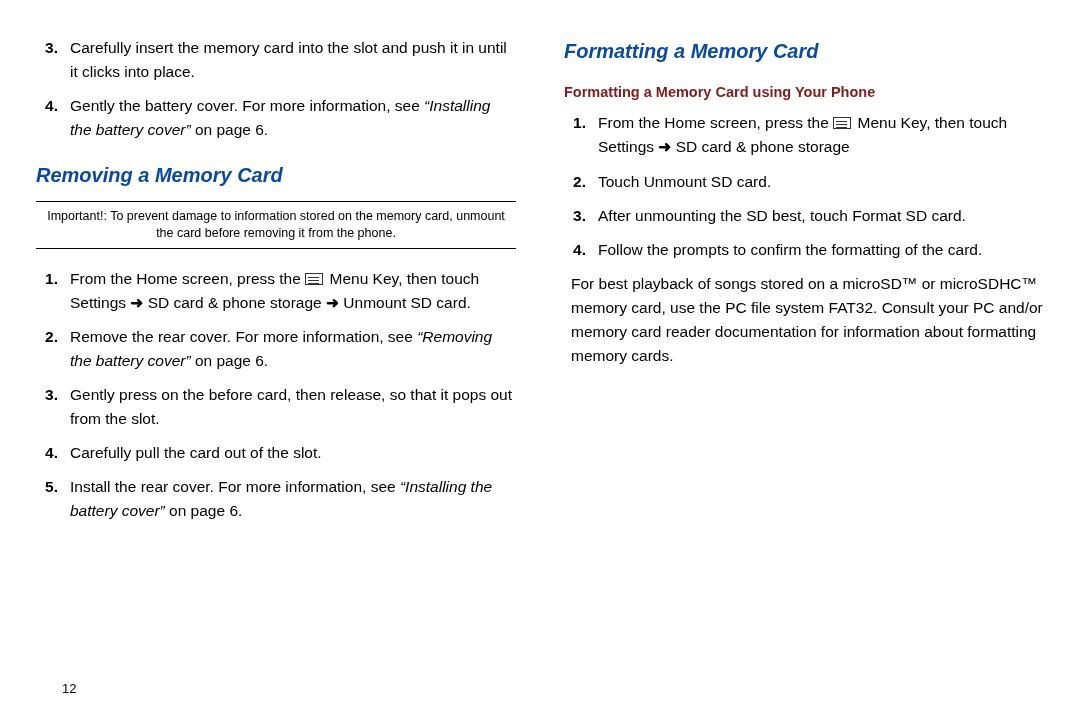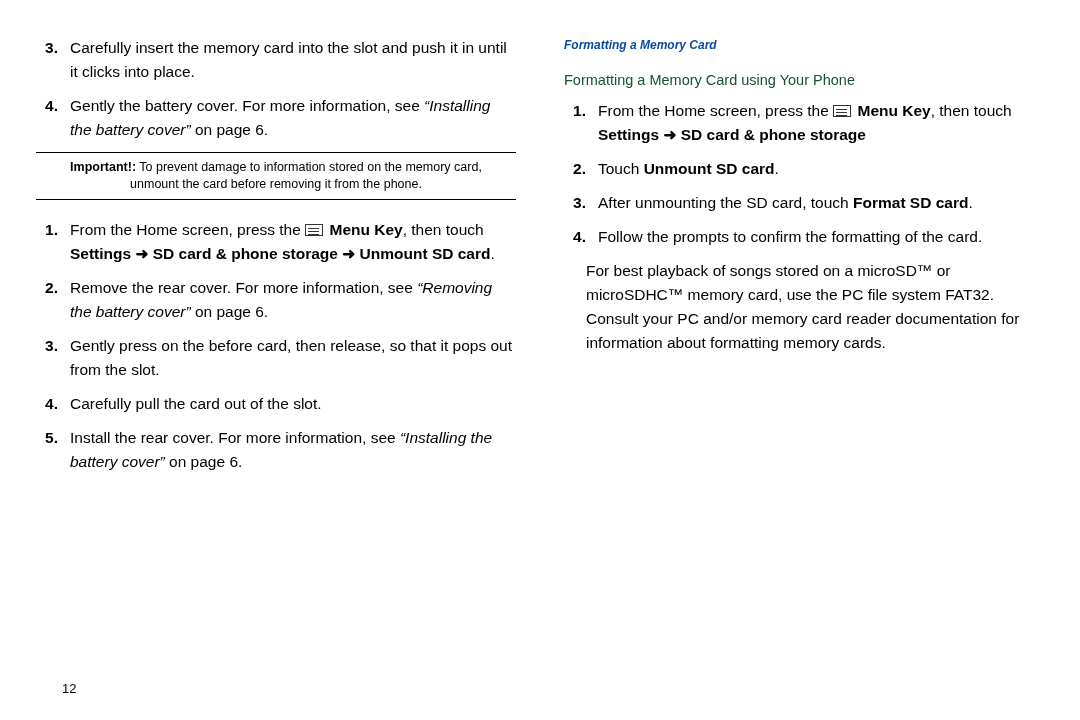--- a/index.html
+++ b/index.html
@@ -30,31 +30,31 @@
   }
   .ol-num {
     width: 34px;
     flex-shrink: 0;
     font-weight: 700;
     text-align: right;
     padding-right: 12px;
   }
   .ol-body { flex: 1; }
   .italic { font-style: italic; }
-  .bold { font-weight: 700; }
+  .bold { font-weight: 400; }
   .sect-h {
     color: #0a4a9e;
     font-weight: 700;
     font-style: italic;
-    font-size: 12px;
+    font-size: 20px;
     margin: 18px 0 10px 0;
   }
   .sub-h {
-    color: #14532d;
-    font-weight: 400;
+    color: #7f1d1d;
+    font-weight: 700;
     font-size: 14.5px;
     margin: 14px 0 8px 0;
   }
   .important-box {
     border-top: 1.5px solid #000;
     border-bottom: 1.5px solid #000;
     padding: 6px 10px;
     margin: 8px 0 18px 0;
     text-align: center;
     font-size: 12.5px;
@@ -93,20 +93,21 @@
       <div class="ol-num">3.</div>
       <div class="ol-body">Carefully insert the memory card into the slot and push it in until it clicks into place.</div>
     </div>
     <div class="ol-item">
       <div class="ol-num">4.</div>
       <div class="ol-body">
         <span>Gently the battery cover. For more information, see </span><span class="italic">“Installing the battery cover”</span><span> on page 6.</span>
       </div>
     </div>
 
+    <div class="sect-h">Removing a Memory Card</div>
 
     <div class="important-box">
       <span class="bold">Important!:</span><span> To prevent damage to information stored on the memory card, unmount the card before removing it from the phone.</span>
     </div>
 
     <div id="left-steps">
         <div class="ol-item">
           <div class="ol-num">1.</div>
           <div class="ol-body"><span>From the Home screen, press the </span><span class="menu-icon"></span><span> </span><span class="bold">Menu Key</span><span>, then touch </span><span class="bold">Settings</span><span> </span><span class="arrow">➜</span><span> </span><span class="bold">SD card &amp; phone storage</span><span>  </span><span class="arrow">➜</span><span> </span><span class="bold">Unmount SD card</span><span>.</span></div>
         </div>
@@ -138,25 +139,25 @@
         <div class="ol-item">
           <div class="ol-num">1.</div>
           <div class="ol-body"><span>From the Home screen, press the </span><span class="menu-icon"></span><span> </span><span class="bold">Menu Key</span><span>, then touch </span><span class="bold">Settings</span><span> </span><span class="arrow">➜</span><span> </span><span class="bold">SD card &amp; phone storage</span></div>
         </div>
         <div class="ol-item">
           <div class="ol-num">2.</div>
           <div class="ol-body"><span>Touch </span><span class="bold">Unmount SD card</span><span>.</span></div>
         </div>
         <div class="ol-item">
           <div class="ol-num">3.</div>
-          <div class="ol-body"><span>After unmounting the SD card, touch </span><span class="bold">Format SD card</span><span>.</span></div>
+          <div class="ol-body"><span>After unmounting the SD best, touch </span><span class="bold">Format SD card</span><span>.</span></div>
         </div>
         <div class="ol-item">
           <div class="ol-num">4.</div>
           <div class="ol-body"><span>Follow the prompts to confirm the formatting of the card.</span></div>
         </div>
       </div>
 
-    <p class="para-tight" style="margin-left:22px">For best playback of songs stored on a microSD™ or microSDHC™ memory card, use the PC file system FAT32. Consult your PC and/or memory card reader documentation for information about formatting memory cards.</p>
+    <p class="para-tight" style="margin-left:7px">For best playback of songs stored on a microSD™ or microSDHC™ memory card, use the PC file system FAT32. Consult your PC and/or memory card reader documentation for information about formatting memory cards.</p>
   </div>
 
   <div class="pagenum">12</div>
 </div>
 
 </body></html>

